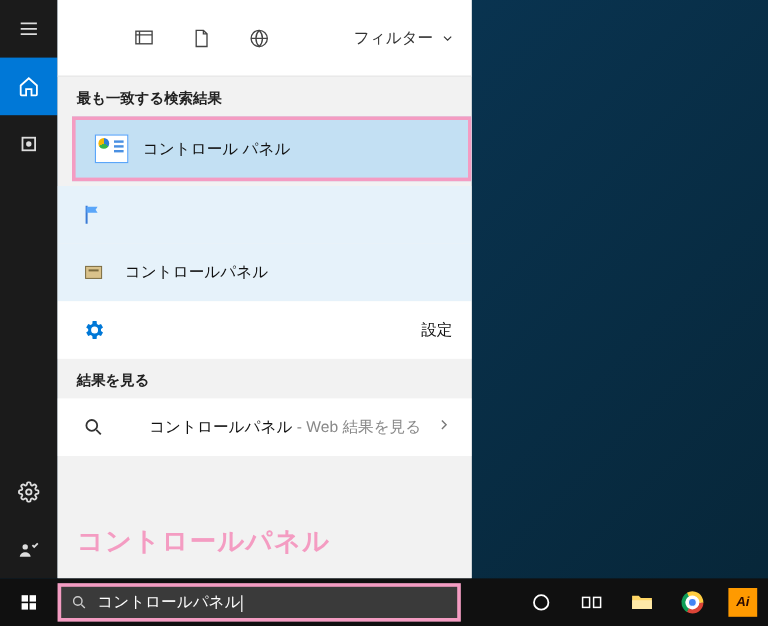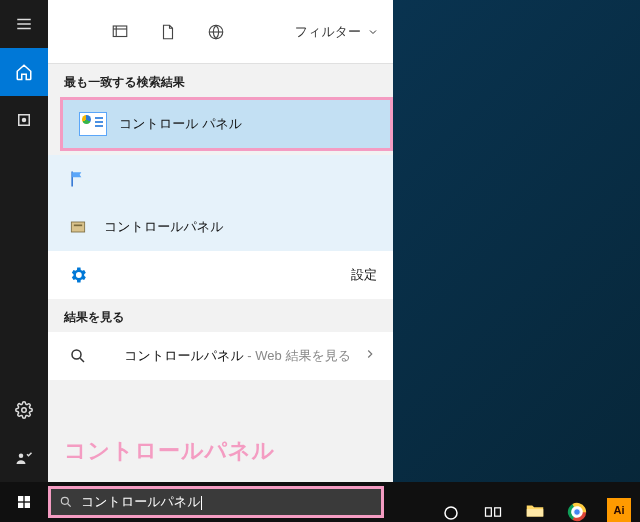--- a/index.html
+++ b/index.html
@@ -50,21 +50,21 @@
   
   .taskbar { position: absolute; left: 0; right: 0; bottom: 0; height: 40px; background: #101010; display: flex; align-items: center; }
   .start-btn { width: 48px; height: 40px; display: flex; align-items: center; justify-content: center; color: #fff; }
   .search-wrap { height: 32px; width: 336px; margin-left: 0; background: #3a3a3a; border: 3px solid #f49cc2; display: flex; align-items: center; padding: 0 8px; gap: 8px; }
   .search-wrap svg { width: 14px; height: 14px; color: #ccc; flex-shrink: 0; }
   .search-text { flex: 1; font-size: 13px; color: #fff; white-space: nowrap; position: relative; }
   .caret { display: inline-block; width: 1px; height: 14px; background: #fff; vertical-align: middle; margin-left: 1px; animation: blink 1s step-end infinite; }
   @keyframes blink { 50% { opacity: 0; } }
 
   .tb-icons { display: flex; margin-left: auto; height: 40px; }
-  .tb-icon { width: 42px; height: 40px; display: flex; align-items: flex-end; justify-content: center; }
+  .tb-icon { width: 42px; height: 40px; display: flex; align-items: center; justify-content: center; font-style: italic; }
   .app-square { width: 24px; height: 24px; display: flex; align-items: center; justify-content: center; font-size: 11px; font-weight: bold; }
 </style>
 </head>
 <body>
 
 <div class="rail">
   <div class="rail-top">
     <div class="rail-item">
       <svg viewBox="0 0 24 24" fill="none" stroke="currentColor" stroke-width="2">
           <line x1="3" y1="6" x2="21" y2="6"></line>

